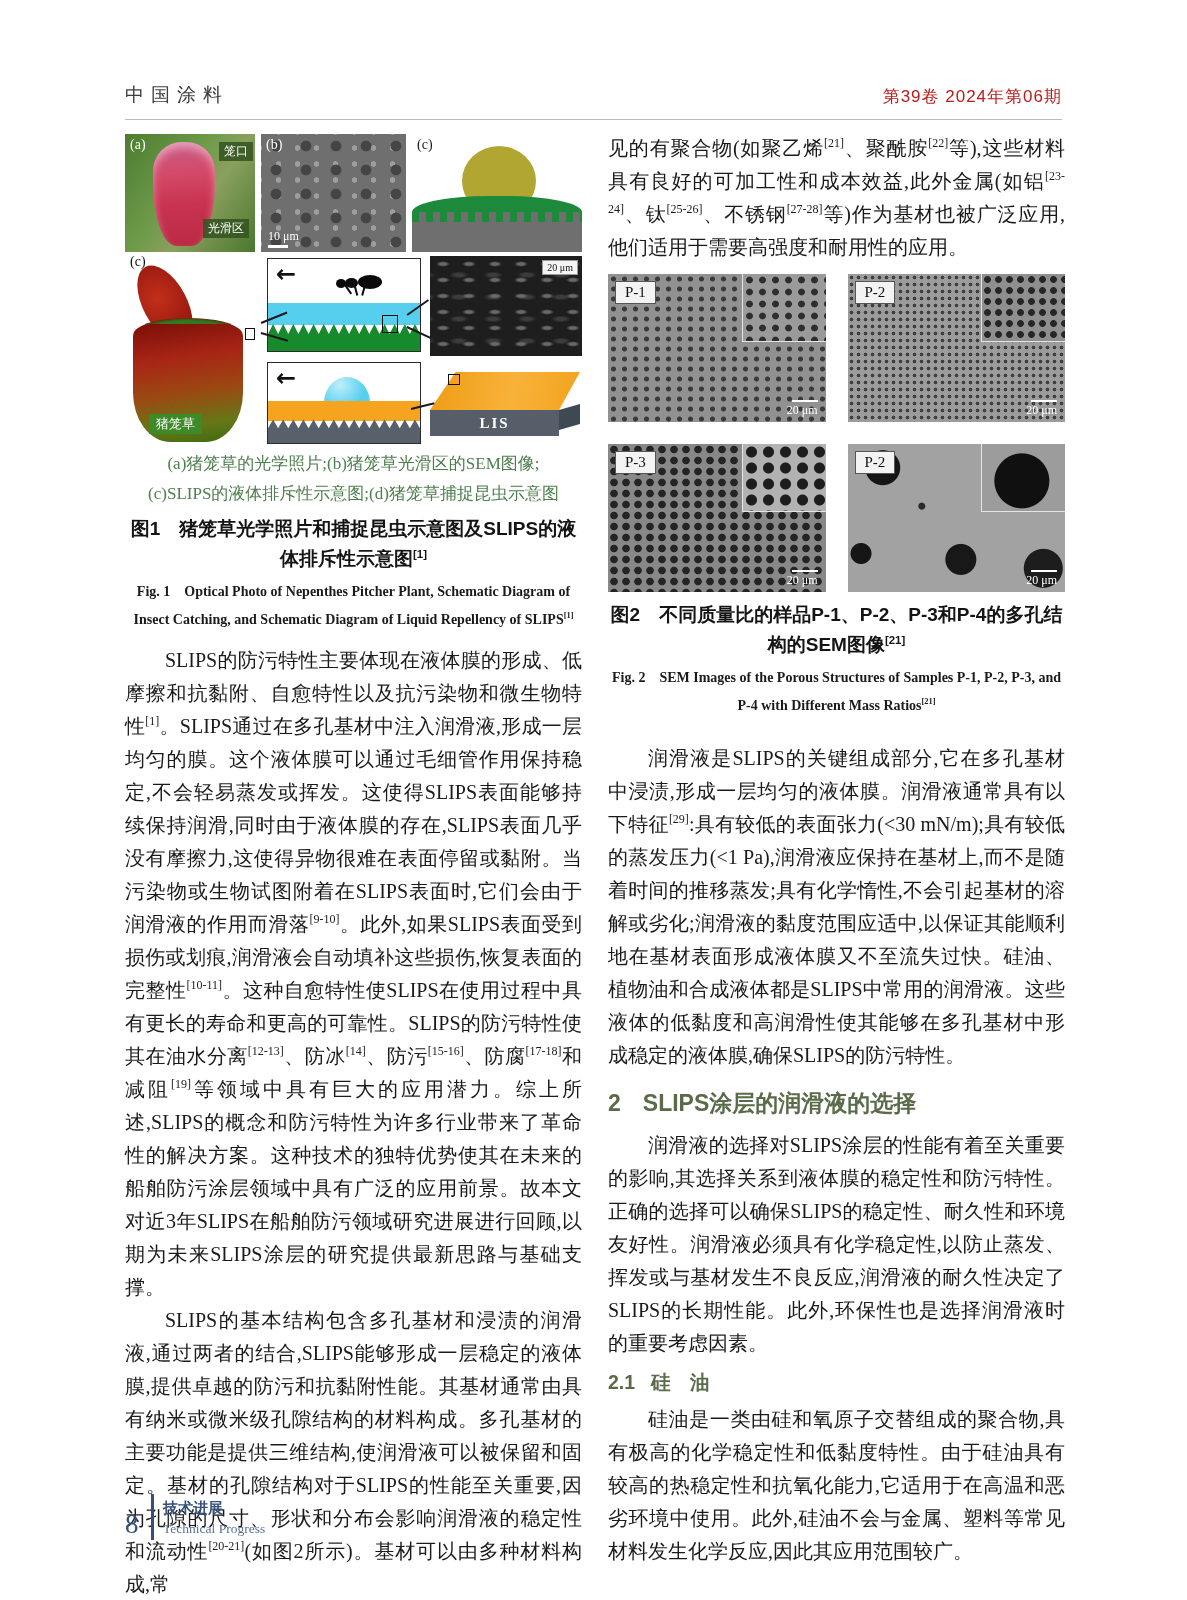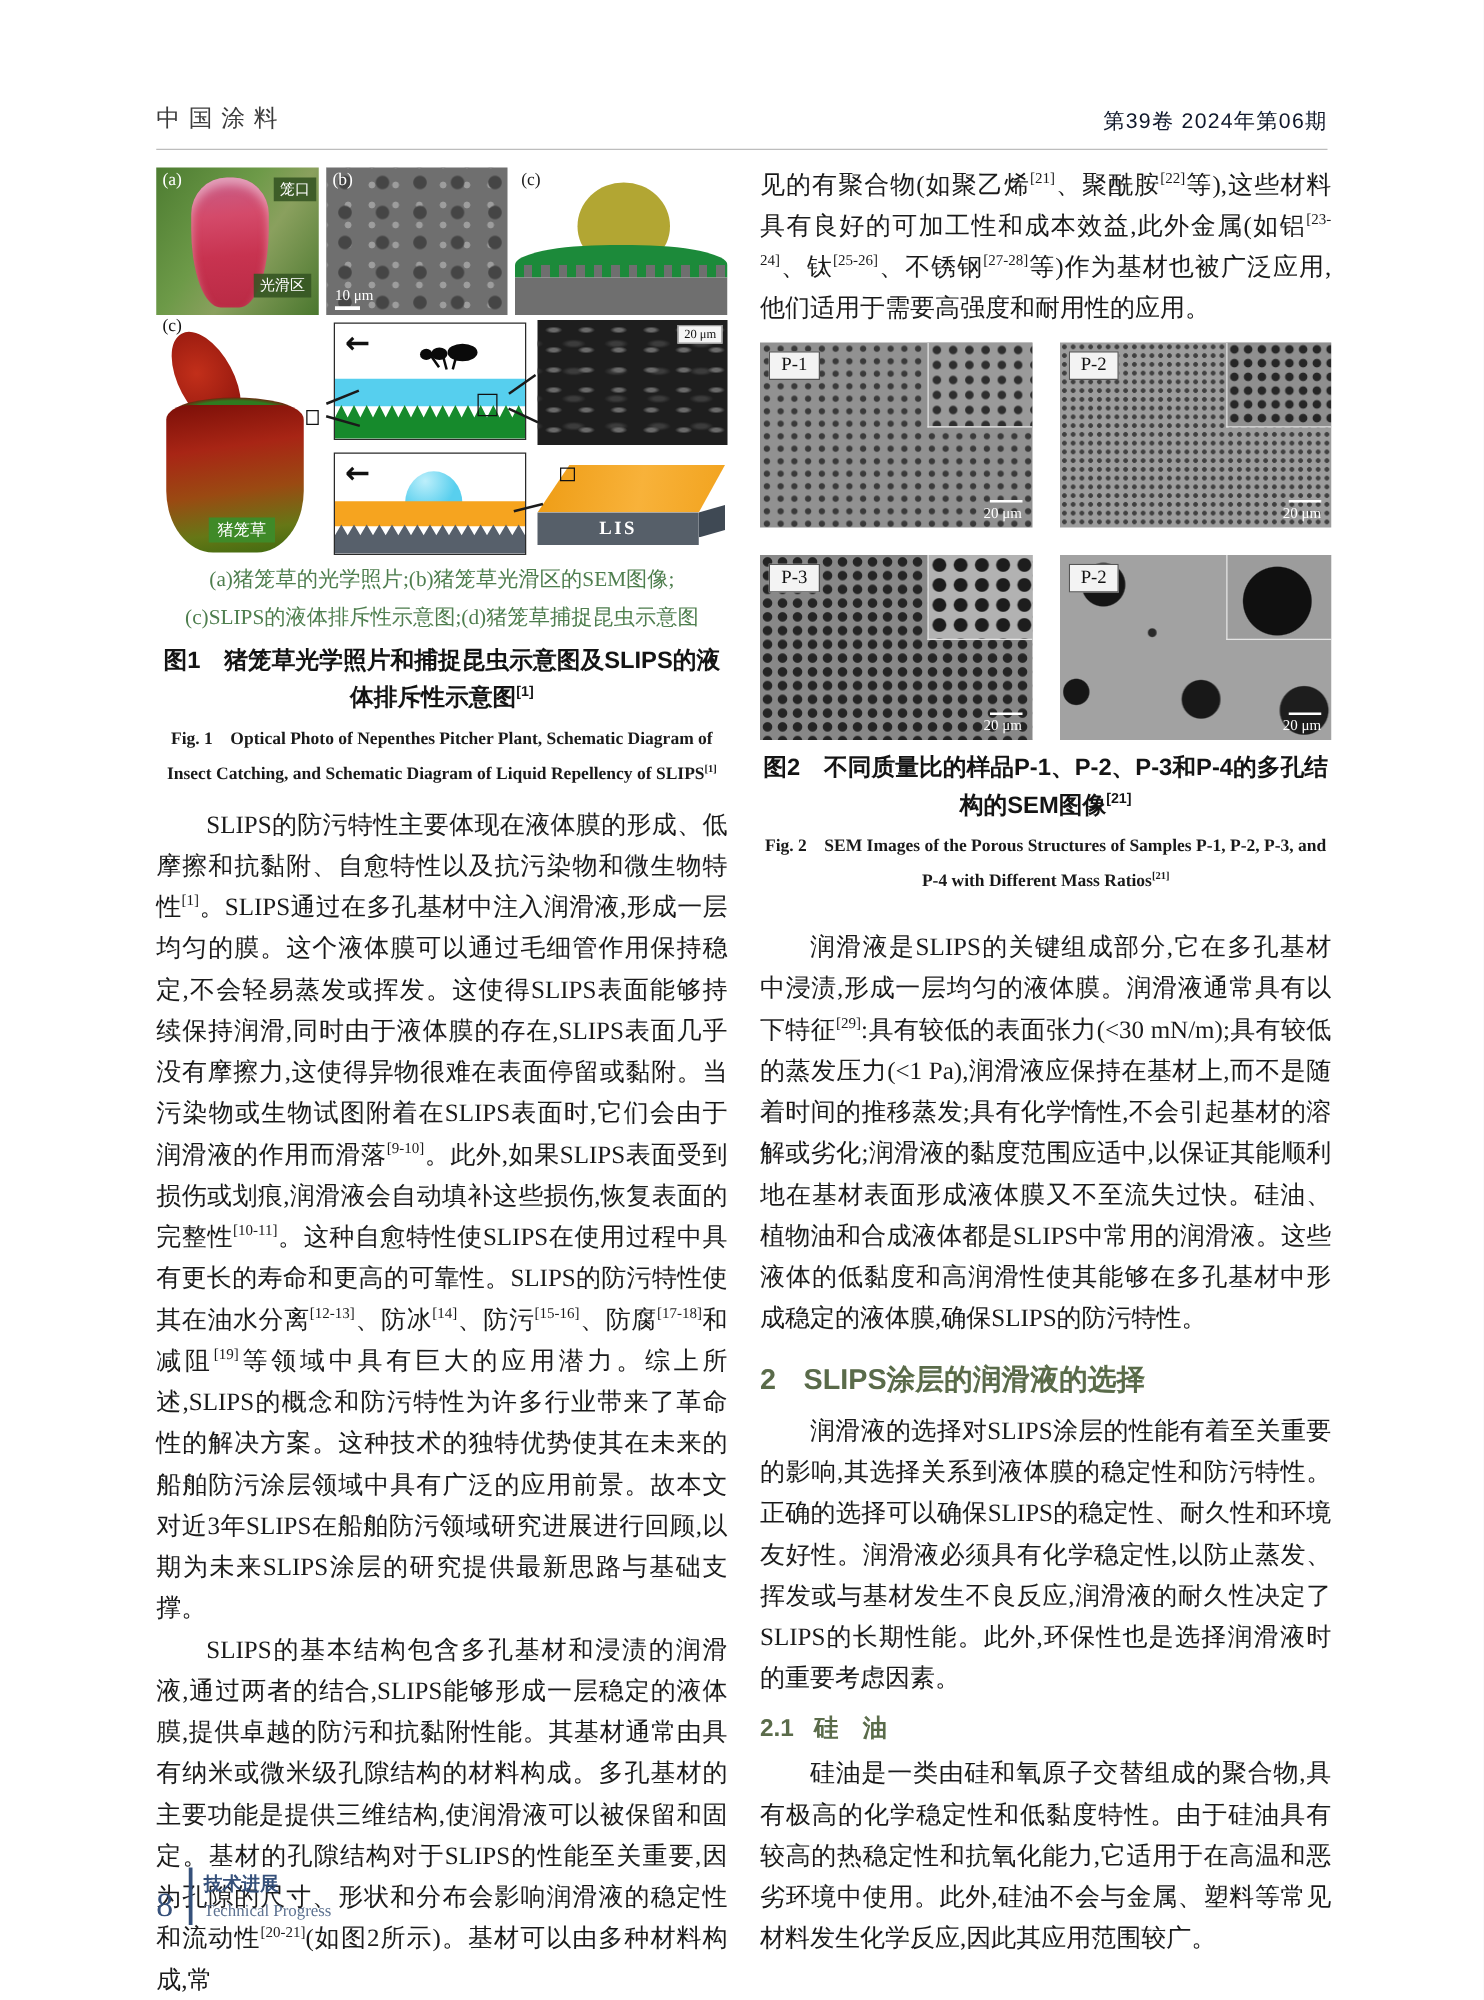--- a/index.html
+++ b/index.html
@@ -2,21 +2,21 @@
 <html><head>
 <meta charset="utf-8">
 <style>
   html,body{margin:0;padding:0;background:#e8e8e8;}
   .page{position:relative;width:1187px;height:1600px;margin:0 auto;background:#ffffff;
         font-family:"Liberation Serif","DejaVu Serif",serif;color:#1a1a1a;overflow:hidden;padding-left:27px;}
   
   .header{position:absolute;top:82px;left:125px;width:937px;display:flex;justify-content:space-between;
           align-items:flex-end;border-bottom:1px solid #bdbdbd;padding-bottom:11px;}
   .header .journal{font-family:"Liberation Sans","DejaVu Sans",sans-serif;font-size:19px;letter-spacing:7px;color:#3c3c3c;}
-  .header .issue{font-family:"Liberation Sans","DejaVu Sans",sans-serif;font-size:17px;color:#0f172a;letter-spacing:1px;}
+  .header .issue{font-family:"Liberation Sans","DejaVu Sans",sans-serif;font-size:17px;color:#b91c1c;letter-spacing:1px;}
   
   .columns{position:absolute;top:132px;left:125px;width:940px;display:flex;gap:26px;}
   .col{width:457px;flex:0 0 457px;}
   p.body{font-size:20px;line-height:33px;text-align:justify;margin:0;}
   p.body.indent{text-indent:2em;}
   sup{font-size:0.6em;line-height:0;vertical-align:super;}
   
   .fig1{position:relative;width:457px;height:308px;margin:2px 0 8px 0;}
   .fig1 .row1{display:flex;gap:6px;height:118px;}
   .panel{position:relative;overflow:hidden;}
@@ -43,21 +43,21 @@
   .row2{position:relative;height:186px;margin-top:4px;}
   .d-label{position:absolute;top:-2px;left:5px;font-size:14px;color:#111;z-index:6;}
   .plant{position:absolute;left:0;top:6px;width:136px;height:180px;}
   .pp-lid{position:absolute;left:18px;top:0;width:44px;height:84px;border-radius:50%;
      background:radial-gradient(circle at 40% 40%,#c22f1a,#84100a);transform:rotate(-28deg);}
   .pp-body{position:absolute;left:8px;top:62px;width:110px;height:118px;
      border-radius:18% 18% 34% 34%/10% 10% 42% 42%;
      background:linear-gradient(172deg,#7c0f08 0%,#a82515 30%,#9a4a12 58%,#667716 82%,#3e6a10 100%);}
   .pp-rim{position:absolute;left:14px;top:56px;width:98px;height:24px;border-radius:50%;
      background:radial-gradient(ellipse at 50% 50%,#2f7a1f 55%,#7c1008 75%);}
-  .pp-chip{position:absolute;left:42px;bottom:8px;background:#3f8a28;color:#fff;font-size:13px;padding:0 7px;line-height:20px;}
+  .pp-chip{position:absolute;left:24px;bottom:8px;background:#3f8a28;color:#fff;font-size:13px;padding:0 7px;line-height:20px;}
   .sbox{position:absolute;background:#fff;border:1px solid #2a2a2a;overflow:hidden;}
   .ant-box{left:142px;top:2px;width:152px;height:92px;}
   .arrow{position:absolute;left:8px;top:2px;font-family:"DejaVu Sans",sans-serif;font-size:24px;font-weight:bold;color:#111;line-height:26px;}
   .ant{position:absolute;left:62px;top:12px;width:58px;height:22px;z-index:4;}
   .ant .seg{position:absolute;background:#0a0a0a;border-radius:50%;}
   .ant .head{left:6px;top:8px;width:10px;height:9px;}
   .ant .thorax{left:15px;top:7px;width:13px;height:10px;}
   .ant .abdomen{left:28px;top:4px;width:24px;height:14px;}
   .ant .leg{position:absolute;width:12px;height:1.5px;background:#0a0a0a;}
   .ant .l1{left:12px;top:17px;transform:rotate(55deg);}

